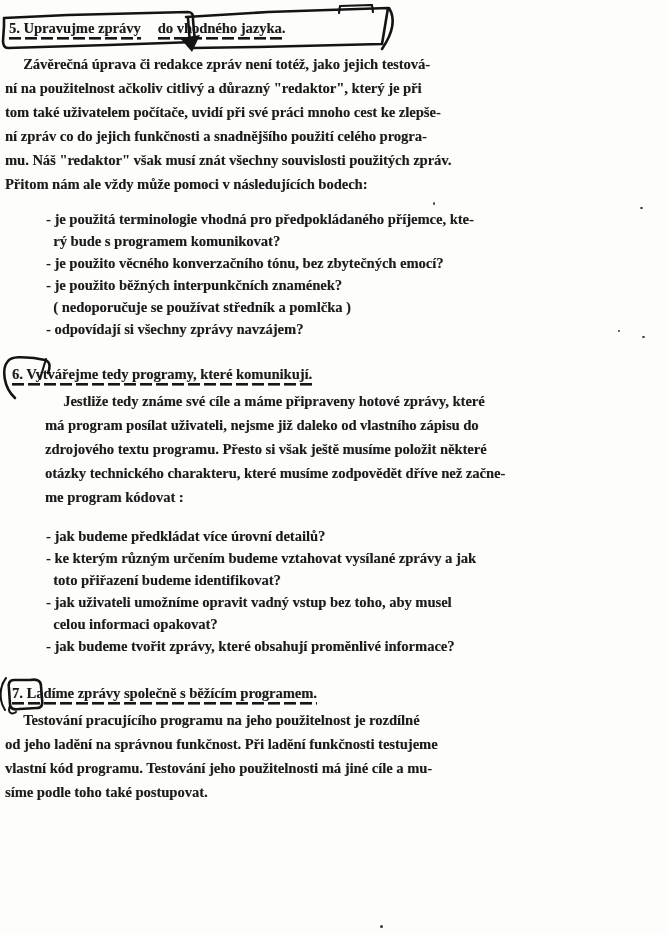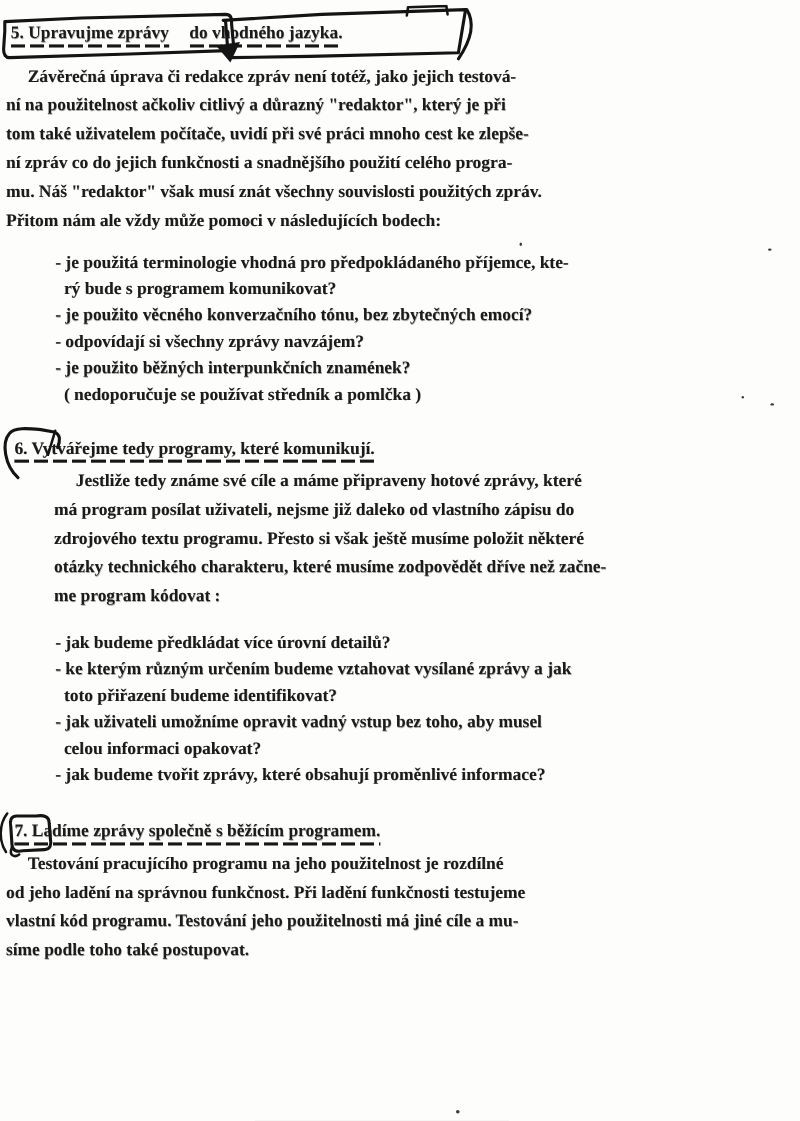--- a/index.html
+++ b/index.html
@@ -91,23 +91,23 @@
 ní na použitelnost ačkoliv citlivý a důrazný "redaktor", který je při
 tom také uživatelem počítače, uvidí při své práci mnoho cest ke zlepše-
 ní zpráv co do jejich funkčnosti a snadnějšího použití celého progra-
 mu. Náš "redaktor" však musí znát všechny souvislosti použitých zpráv.
 Přitom nám ale vždy může pomoci v následujících bodech:</div>
 
   <div class="bullets blist1">
     <div class="bullet">- je použitá terminologie vhodná pro předpokládaného příjemce, kte-
   rý bude s programem komunikovat?</div>
     <div class="bullet">- je použito věcného konverzačního tónu, bez zbytečných emocí?</div>
-    <div class="bullet">- odpovídají si všechny zprávy navzájem?</div>
     <div class="bullet">- je použito běžných interpunkčních znamének?
   ( nedoporučuje se používat středník a pomlčka )</div>
+    <div class="bullet">- odpovídají si všechny zprávy navzájem?</div>
   </div>
 
   <div class="heading h6">
     <svg class="ink" style="left:0px; top:-7px;" width="70" height="46" viewBox="0 0 70 46">
       <path d="M15,43 C4,33 1,14 8,6 C12,1 23,2 34,3 L45,5 C51,7 50,13 48,18"></path>
       <path class="thin" d="M46,4 L40,24"></path>
     </svg>
     <span class="u"><span>6.</span> <span>Vytvářejme tedy programy, které komunikují.</span></span>
   </div>
 

